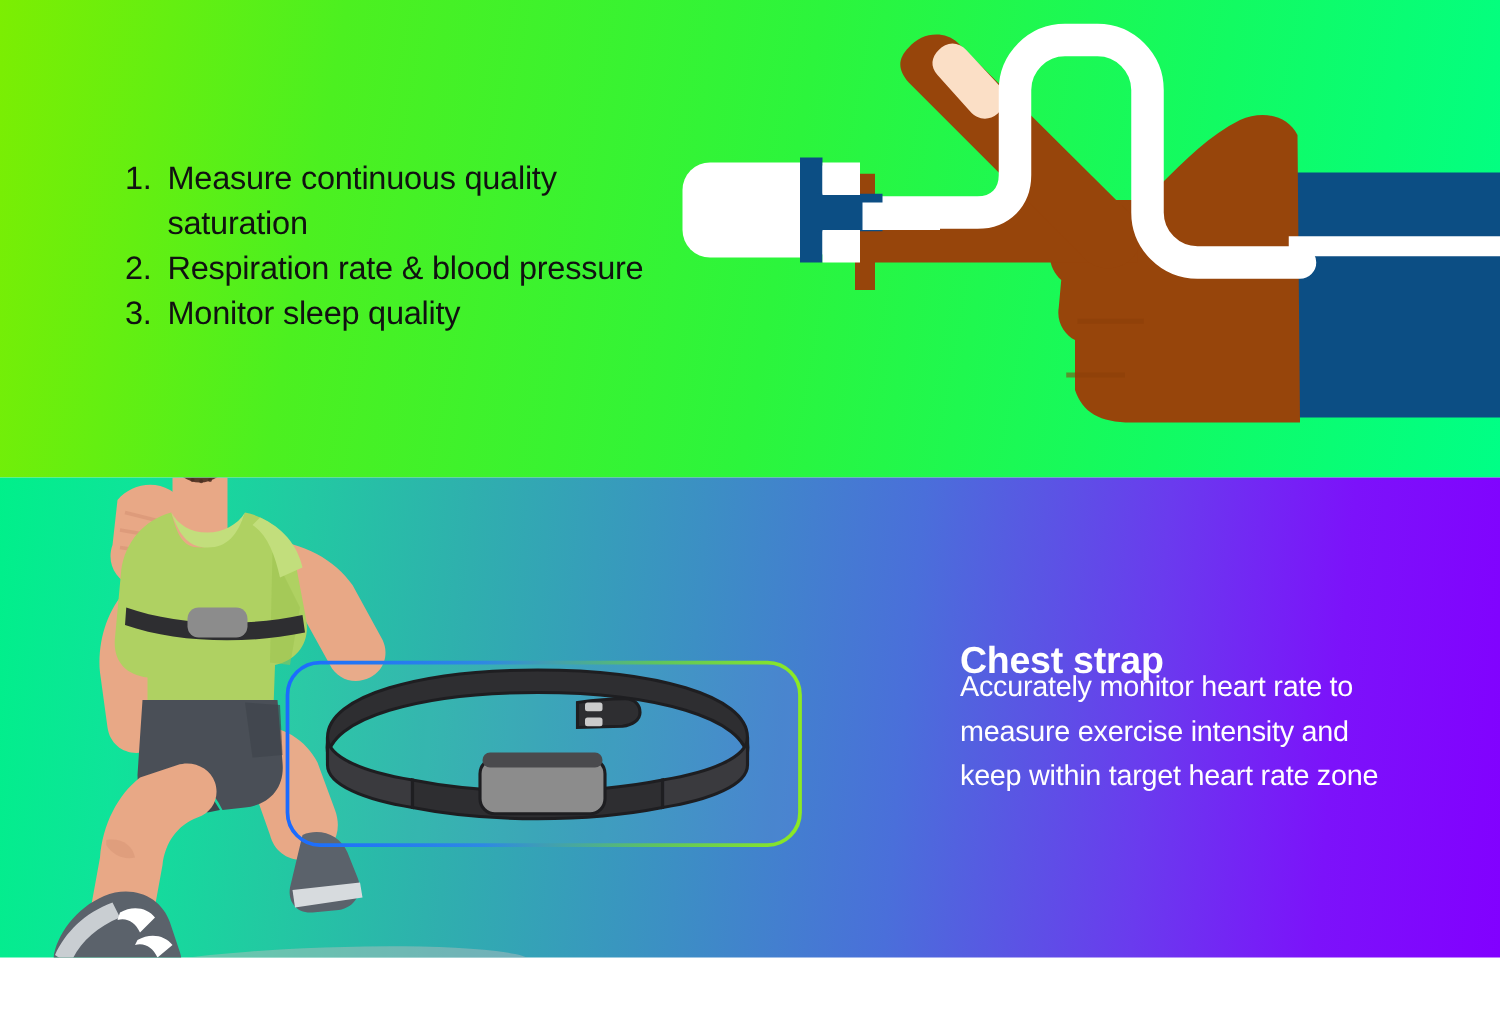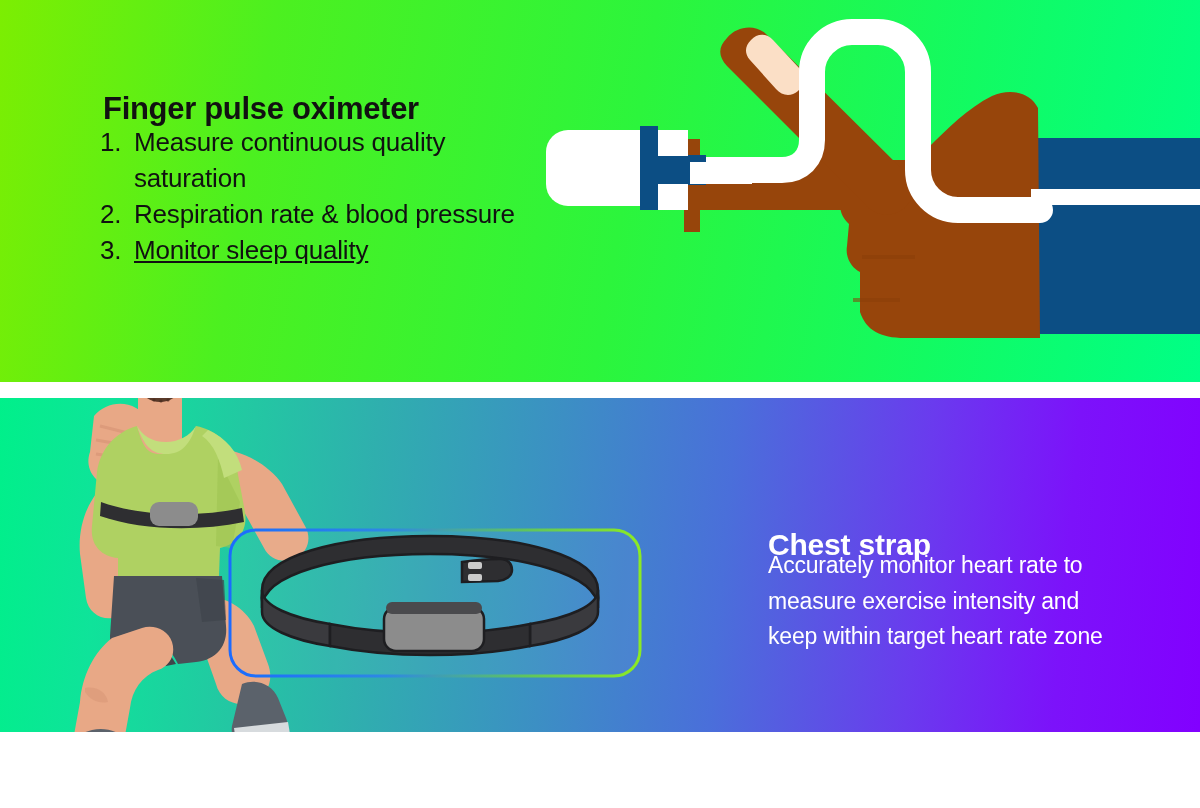--- a/index.html
+++ b/index.html
@@ -49,22 +49,22 @@
   .top-list .num{
     width:34px;
     flex:0 0 34px;
     text-align:left;
   }
   .top-list .txt{ flex:1 1 auto; }
 
   
   .panel-bottom{
     position:absolute;
-    left:0; top:398px;
-    width:1200px; height:334px;
+    left:0; top:382px;
+    width:1200px; height:384px;
     background:linear-gradient(95deg,#00F08A 0%,#0FE39A 9%,#22C9A2 20%,#2FAFAE 31%,#3C8FC4 46%,#4A6FDA 60%,#6A3BEE 76%,#7C12FA 88%,#8200FF 100%);
     overflow:hidden;
   }
   .floor-shadow{
     position:absolute;
     left:95px; top:758px;
     width:330px; height:34px;
     border-radius:50%;
     background:rgba(190,190,190,0.45);
     transform:rotate(-2deg);
@@ -92,21 +92,21 @@
     font-size:23px;
     line-height:35.5px;
     color:#ffffff;
     letter-spacing:-0.2px;
   }
 
   
   .art{ position:absolute; left:0; top:0; }
 
   
-  .nowrap{white-space:nowrap;text-decoration:underline;}
+  .nowrap{white-space:nowrap;}
 </style>
 </head>
 <body>
 
 <div class="canvas">
 
   <div class="panel-top">
 
     <svg class="art" width="1200" height="382" viewBox="0 0 1200 382">
 
@@ -168,21 +168,20 @@
       <path d="M 1031 197 L 1200 197" fill="none" stroke="#FFFFFF" stroke-width="16" stroke-linecap="butt"></path>
 
       <rect x="546" y="130" width="124" height="76" rx="22" ry="22" fill="#FFFFFF"></rect>
       <rect x="640" y="126" width="18" height="84" fill="#0C4E84"></rect>
       <rect x="654" y="155" width="52" height="30" fill="#0C4E84"></rect>
       <rect x="658" y="130" width="30" height="26" fill="#FFFFFF"></rect>
       <rect x="658" y="184" width="30" height="26" fill="#FFFFFF"></rect>
       <rect x="690" y="162" width="62" height="22" fill="#FFFFFF"></rect>
     </svg>
 
-    <h1 class="top-title">Finger pulse oximeter</h1>
 
     <ol class="top-list">
       <li>
         <span class="num">1.</span>
         <span class="txt">Measure continuous quality saturation</span>
       </li>
       <li>
         <span class="num">2.</span>
         <span class="txt">Respiration rate &amp; blood pressure</span>
       </li>

